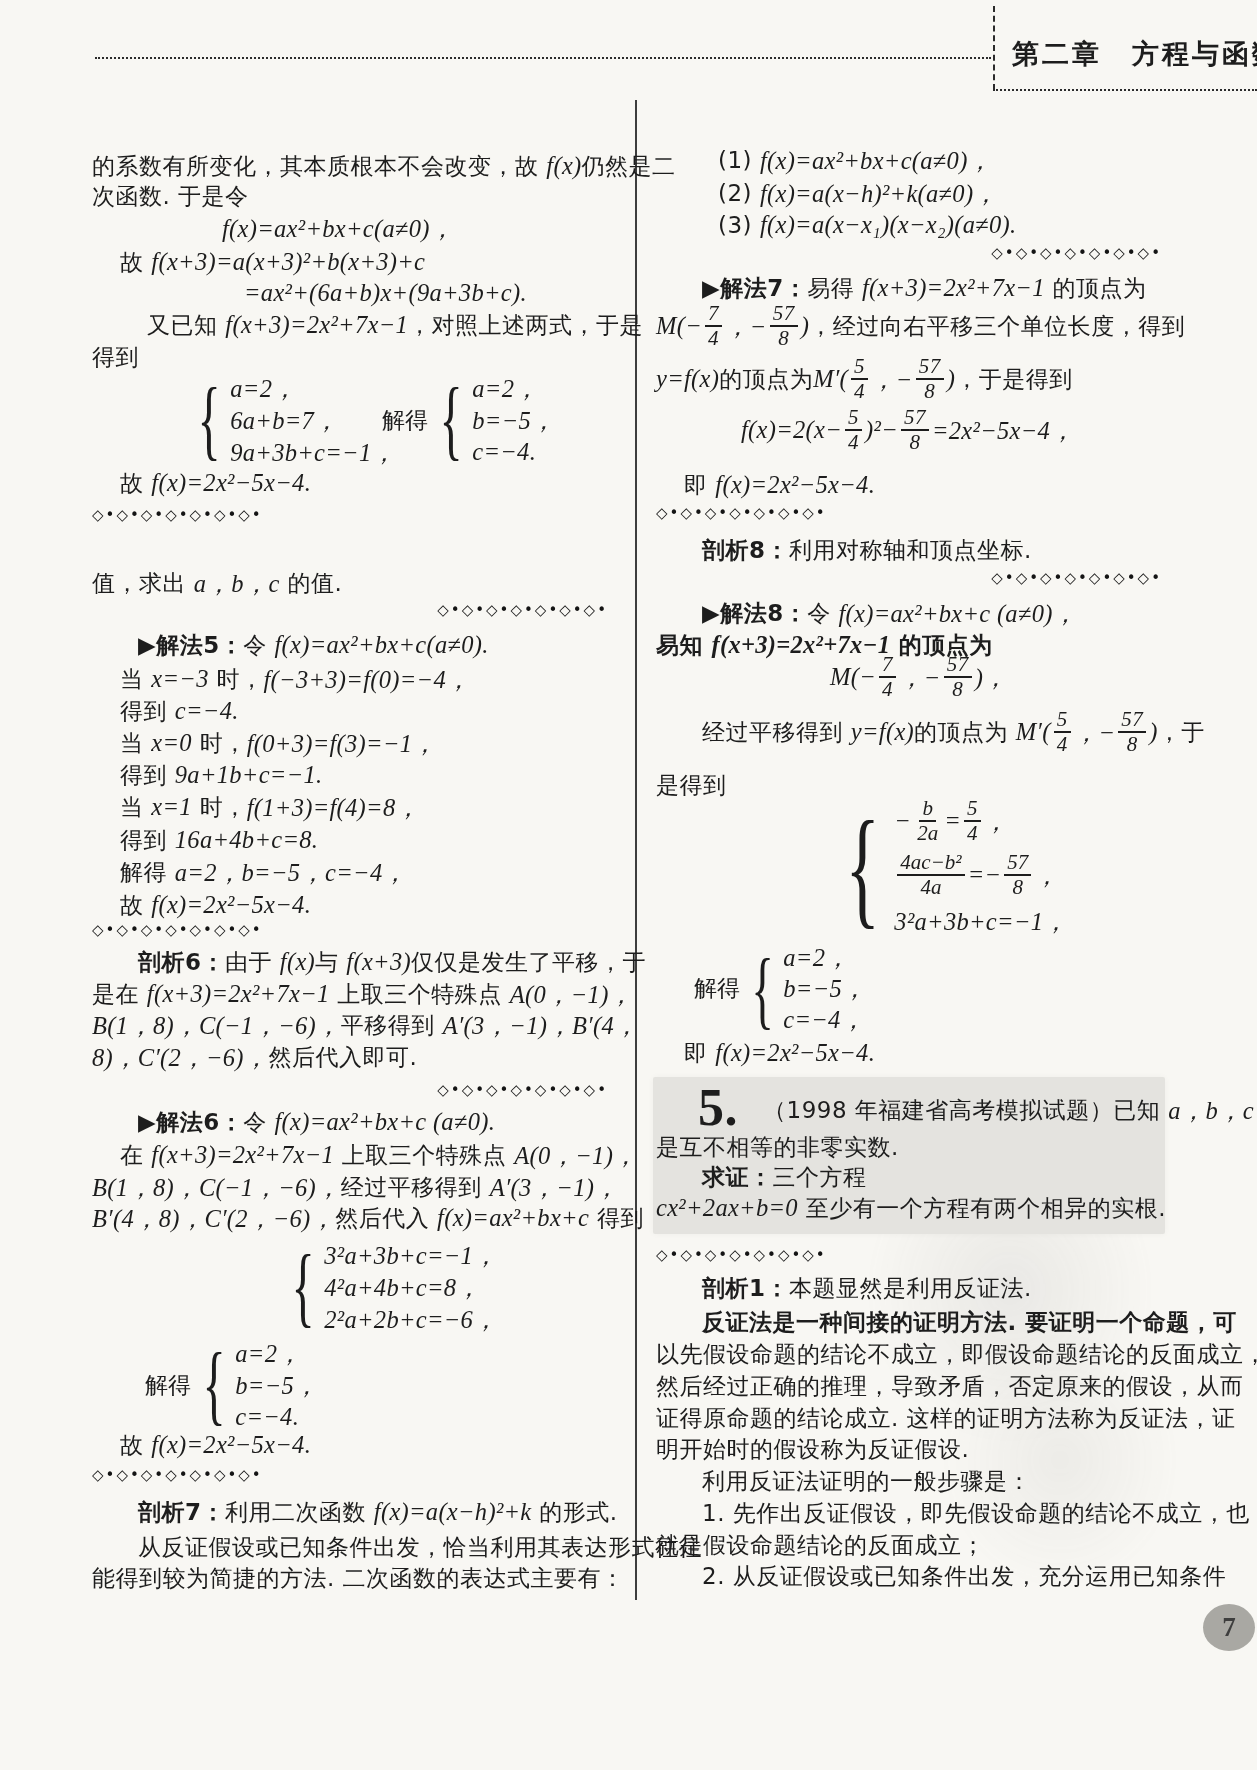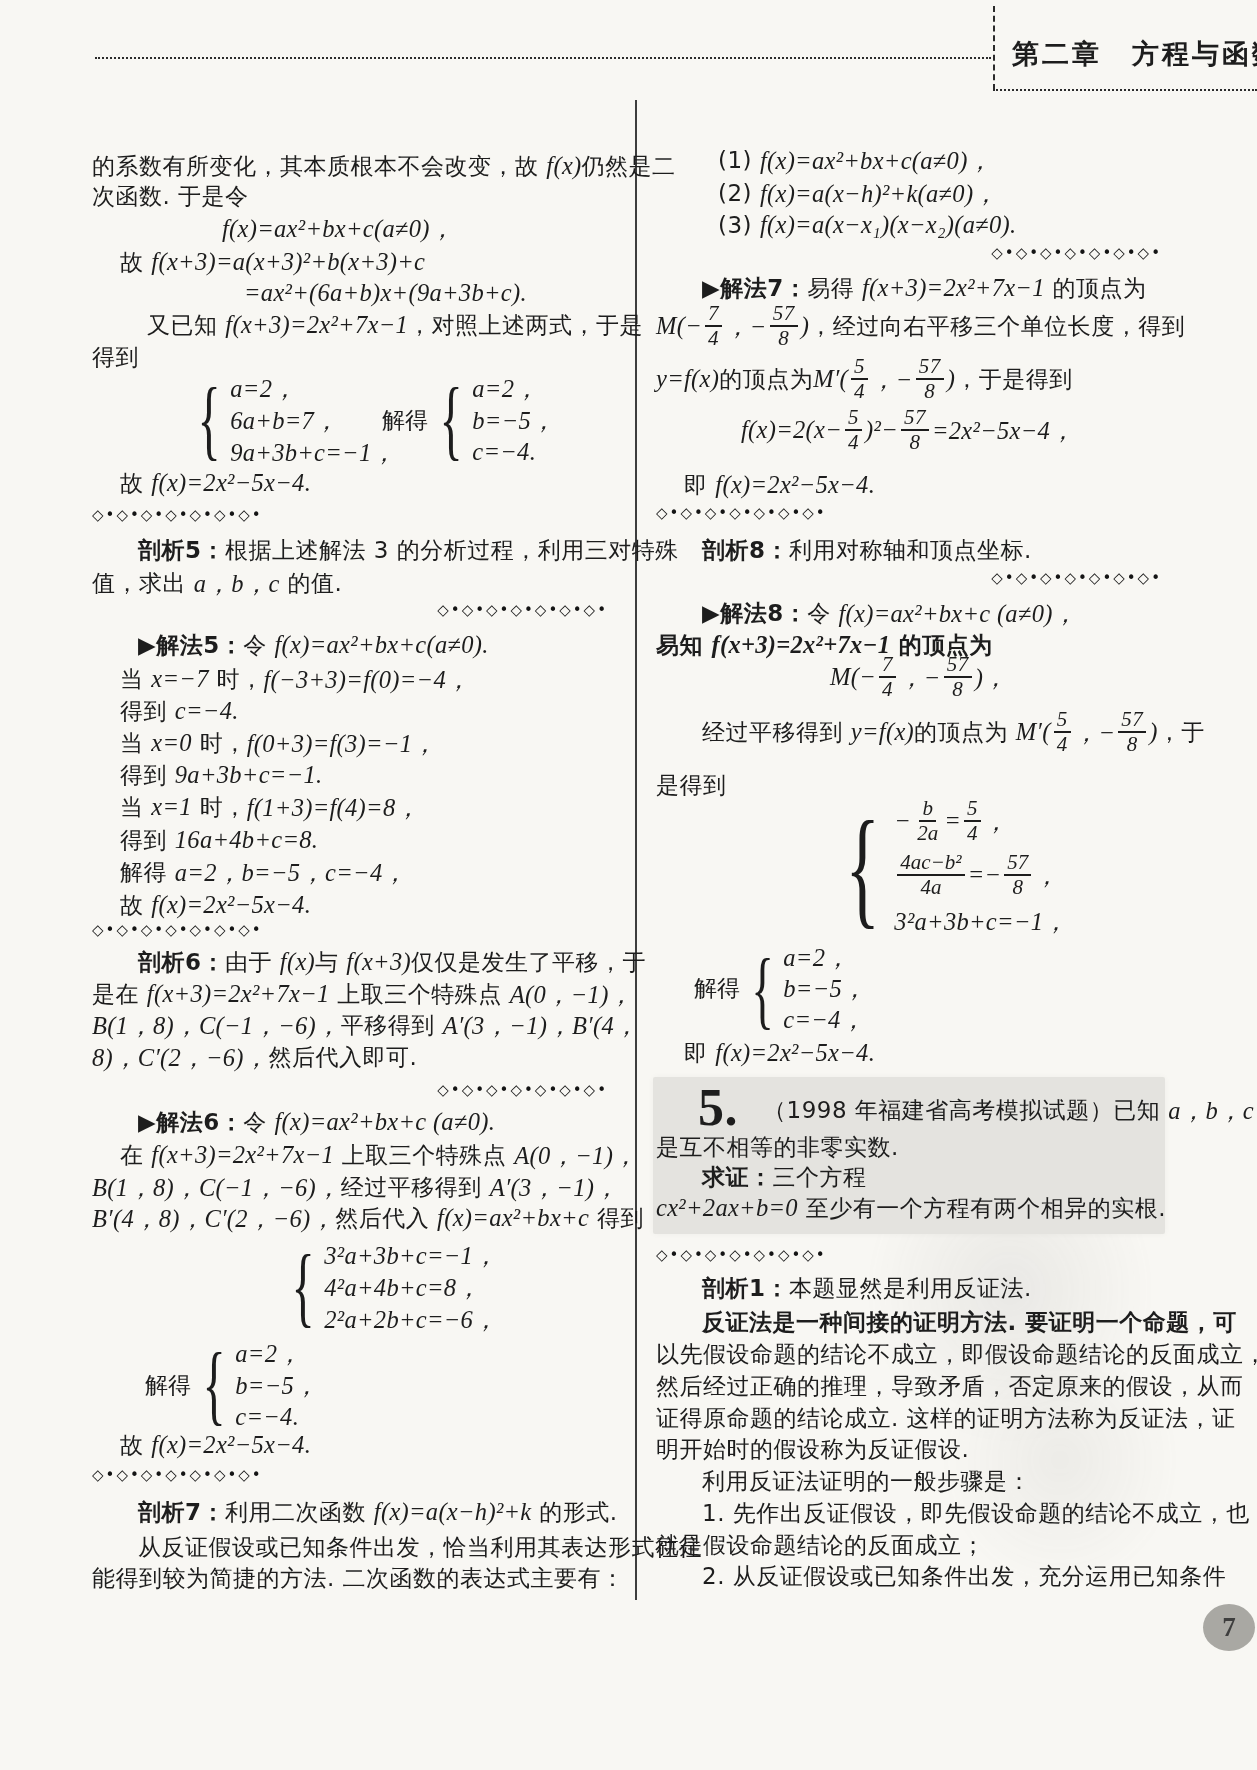--- a/index.html
+++ b/index.html
@@ -89,28 +89,27 @@
       <span class="syslbl">解得</span>
       <span class="brace" style="font-size: 88px;">{</span>
       <span class="rows">
         <div class="row" style="height: 32px;"><span class="math">a=2，</span></div>
         <div class="row" style="height: 32px;"><span class="math">b=−5，</span></div>
         <div class="row" style="height: 32px;"><span class="math">c=−4.</span></div>
       </span>
     </div>
     <div class="line" style="top: 467px; left: 28px;"><span class="cjk">故 </span><span class="math">f(x)=2x²−5x−4.</span></div>
     <div class="divider dv-l" style="top: 505px;"><span>◇•◇•◇•◇•◇•◇•◇•</span></div>
-    <div class="line" style="top: 534px; left: 46px;"><span class="lbl">剖析5：</span><span class="cjk">根据上述解法 3 的分析过程，利用三对特殊</span></div>
     <div class="line" style="top: 567px; left: 0px;"><span class="cjk">值，求出 </span><span class="math">a，b，c</span><span class="cjk"> 的值.</span></div>
     <div class="divider dv-r" style="top: 600px;"><span>◇•◇•◇•◇•◇•◇•◇•</span></div>
     <div class="line" style="top: 629px; left: 46px;"><span class="lbl">▶解法5：</span><span class="cjk">令 </span><span class="math">f(x)=ax²+bx+c(a≠0).</span></div>
-    <div class="line" style="top: 663px; left: 28px;"><span class="cjk">当 </span><span class="math">x=−7</span><span class="cjk"> 时，</span><span class="math">f(−3+3)=f(0)=−4，</span></div>
+    <div class="line" style="top: 663px; left: 28px;"><span class="cjk">当 </span><span class="math">x=−3</span><span class="cjk"> 时，</span><span class="math">f(−3+3)=f(0)=−4，</span></div>
     <div class="line" style="top: 695px; left: 28px;"><span class="cjk">得到 </span><span class="math">c=−4.</span></div>
     <div class="line" style="top: 727px; left: 28px;"><span class="cjk">当 </span><span class="math">x=0</span><span class="cjk"> 时，</span><span class="math">f(0+3)=f(3)=−1，</span></div>
-    <div class="line" style="top: 759px; left: 28px;"><span class="cjk">得到 </span><span class="math">9a+3b+c=−1.</span></div>
+    <div class="line" style="top: 759px; left: 28px;"><span class="cjk">得到 </span><span class="math">9a+1b+c=−1.</span></div>
     <div class="line" style="top: 791px; left: 28px;"><span class="cjk">当 </span><span class="math">x=1</span><span class="cjk"> 时，</span><span class="math">f(1+3)=f(4)=8，</span></div>
     <div class="line" style="top: 824px; left: 28px;"><span class="cjk">得到 </span><span class="math">16a+4b+c=8.</span></div>
     <div class="line" style="top: 856px; left: 28px;"><span class="cjk">解得 </span><span class="math">a=2，b=−5，c=−4，</span></div>
     <div class="line" style="top: 889px; left: 28px;"><span class="cjk">故 </span><span class="math">f(x)=2x²−5x−4.</span></div>
     <div class="divider dv-l" style="top: 920px;"><span>◇•◇•◇•◇•◇•◇•◇•</span></div>
     <div class="line" style="top: 946px; left: 46px;"><span class="lbl">剖析6：</span><span class="cjk">由于 </span><span class="math">f(x)</span><span class="cjk">与 </span><span class="math">f(x+3)</span><span class="cjk">仅仅是发生了平移，于</span></div>
     <div class="line" style="top: 978px; left: 0px;"><span class="cjk">是在 </span><span class="math">f(x+3)=2x²+7x−1</span><span class="cjk"> 上取三个特殊点 </span><span class="math">A(0，−1)，</span></div>
     <div class="line" style="top: 1009px; left: 0px;"><span class="math">B(1，8)，C(−1，−6)，</span><span class="cjk">平移得到 </span><span class="math">A′(3，−1)，B′(4，</span></div>
     <div class="line" style="top: 1041px; left: 0px;"><span class="math">8)，C′(2，−6)，</span><span class="cjk">然后代入即可.</span></div>
     <div class="divider dv-r" style="top: 1080px;"><span>◇•◇•◇•◇•◇•◇•◇•</span></div>

